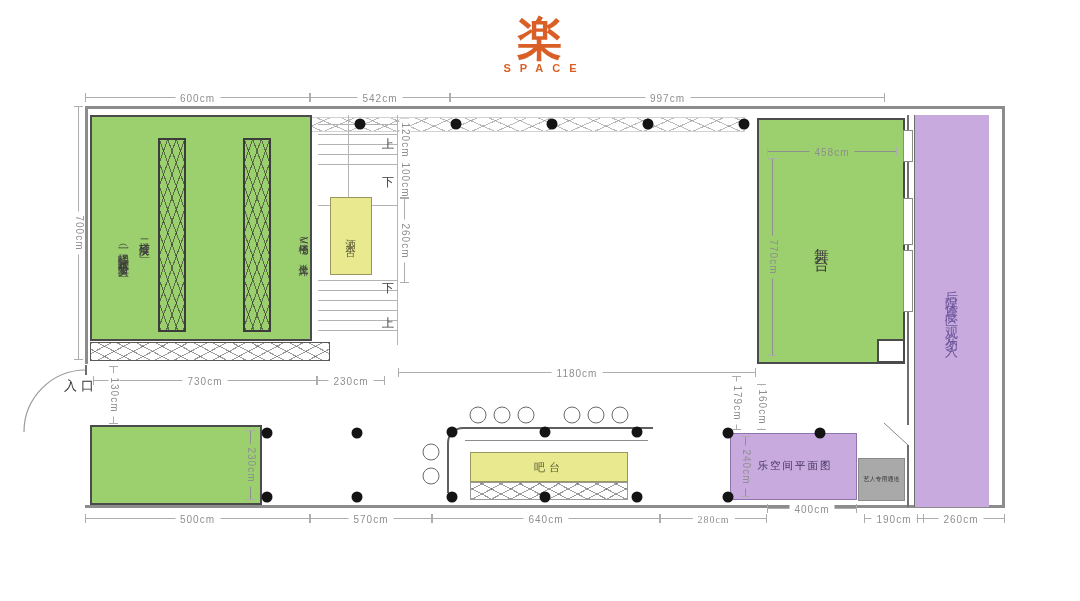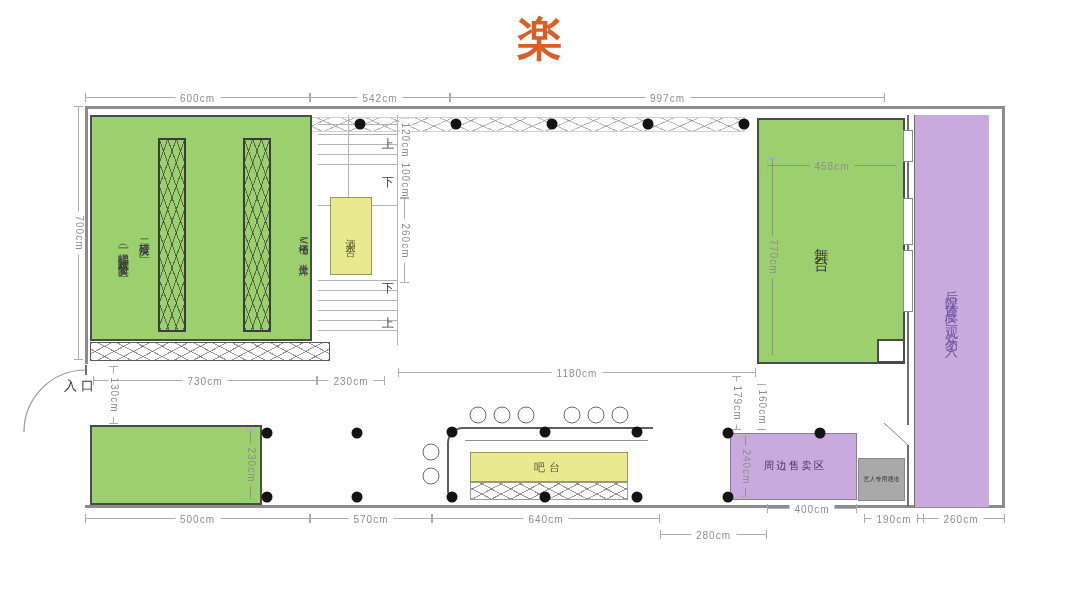--- a/index.html
+++ b/index.html
@@ -36,20 +36,21 @@
   #logo .sub{font-size:11px;font-weight:bold;letter-spacing:9px;text-indent:9px;margin-top:0px;}
   #title{position:absolute;left:0;right:0;top:544px;text-align:center;font-size:30px;font-weight:bold;color:#2d2d2d;letter-spacing:9px;}
 </style>
 </head>
 <body>
 
 <div id="canvas">
 
   <div id="logo">
     <div class="glyph">楽</div>
+    <div class="sub">SPACE</div>
   </div>
 
   <div class="ln" style="left:85px;top:106px;width:920px;height:3px;"></div>
   <div class="ln" style="left:85px;top:106px;width:3px;height:258px;"></div>
   <div class="ln" style="left:1002px;top:106px;width:3px;height:402px;"></div>
   <div class="ln" style="left:85px;top:505px;width:920px;height:3px;"></div>
 
   <div class="abs xhatch-lt" style="left:295px;top:117px;width:450px;height:15px;background-color:#fff;border:1px solid #d2d2d2;box-sizing:border-box;"></div>
 
   <div class="room green" style="left:90px;top:115px;width:222px;height:226px;"></div>
@@ -115,21 +116,21 @@
   <div class="stool" style="left:478px;top:415px;"></div>
   <div class="stool" style="left:502px;top:415px;"></div>
   <div class="stool" style="left:526px;top:415px;"></div>
   <div class="stool" style="left:572px;top:415px;"></div>
   <div class="stool" style="left:596px;top:415px;"></div>
   <div class="stool" style="left:620px;top:415px;"></div>
   <div class="stool" style="left:431px;top:452px;"></div>
   <div class="stool" style="left:431px;top:476px;"></div>
 
   <div class="room purplebox" style="left:730px;top:433px;width:127px;height:67px;border:1px solid #8d76ad;"></div>
-  <div class="abs ctext" style="left:745px;top:458px;width:100px;height:16px;font-size:10.5px;letter-spacing:2px;color:#43355e;">周边售卖区</div>
+  <div class="abs ctext" style="left:745px;top:458px;width:100px;height:16px;font-size:10.5px;letter-spacing:2px;color:#43355e;">乐空间平面图</div>
   <div class="abs" style="left:858px;top:458px;width:47px;height:43px;background:var(--c-gray_box,#a9a9a9);border:1px solid #8a8a8a;box-sizing:border-box;"></div>
   <div class="abs ctext" style="left:859px;top:474px;width:45px;height:10px;font-size:6px;color:#333;">艺人专用通道</div>
 
   <div class="dot" style="left:360px;top:124px;"></div>
   <div class="dot" style="left:456px;top:124px;"></div>
   <div class="dot" style="left:552px;top:124px;"></div>
   <div class="dot" style="left:648px;top:124px;"></div>
   <div class="dot" style="left:744px;top:124px;"></div>
   <div class="dot" style="left:267px;top:433px;"></div>
   <div class="dot" style="left:357px;top:433px;"></div>
@@ -152,21 +153,21 @@
       <span>542cm</span>
     </div>
   <div class="hdim" style="left:450px;top:97px;width:435px;">
       <span>997cm</span>
     </div>
 
   <div class="vdim" style="left:78px;top:106px;height:254px;">
       <span>700cm</span>
     </div>
 
-  <div class="hdim" style="left:767px;top:165px;width:130px;border-top-color:#8f8f8f;">
+  <div class="hdim" style="left:767px;top:151px;width:130px;border-top-color:#8f8f8f;">
       <span style="background:var(--c-green,#9ccf6e);">458cm</span>
     </div>
   <div class="vdim on-green" style="left:772px;top:158px;height:198px;border-left-color:#8f8f8f;">
       <span>770cm</span>
     </div>
 
   <div class="vdim" style="left:404px;top:118px;height:44px;">
       <span>120cm</span>
     </div>
   <div class="vdim" style="left:404px;top:162px;height:36px;">
@@ -206,21 +207,21 @@
 
   <div class="hdim" style="left:85px;top:518px;width:225px;">
       <span>500cm</span>
     </div>
   <div class="hdim" style="left:310px;top:518px;width:122px;">
       <span>570cm</span>
     </div>
   <div class="hdim" style="left:432px;top:518px;width:228px;">
       <span>640cm</span>
     </div>
-  <div class="hdim" style="left:660px;top:534px;width:107px;">
+  <div class="hdim" style="left:660px;top:518px;width:107px;font-family:Liberation Serif, serif;">
       <span>280cm</span>
     </div>
   <div class="hdim" style="left:767px;top:508px;width:90px;">
       <span>400cm</span>
     </div>
   <div class="hdim" style="left:864px;top:518px;width:60px;">
       <span>190cm</span>
     </div>
   <div class="hdim" style="left:917px;top:518px;width:88px;">
       <span>260cm</span>

